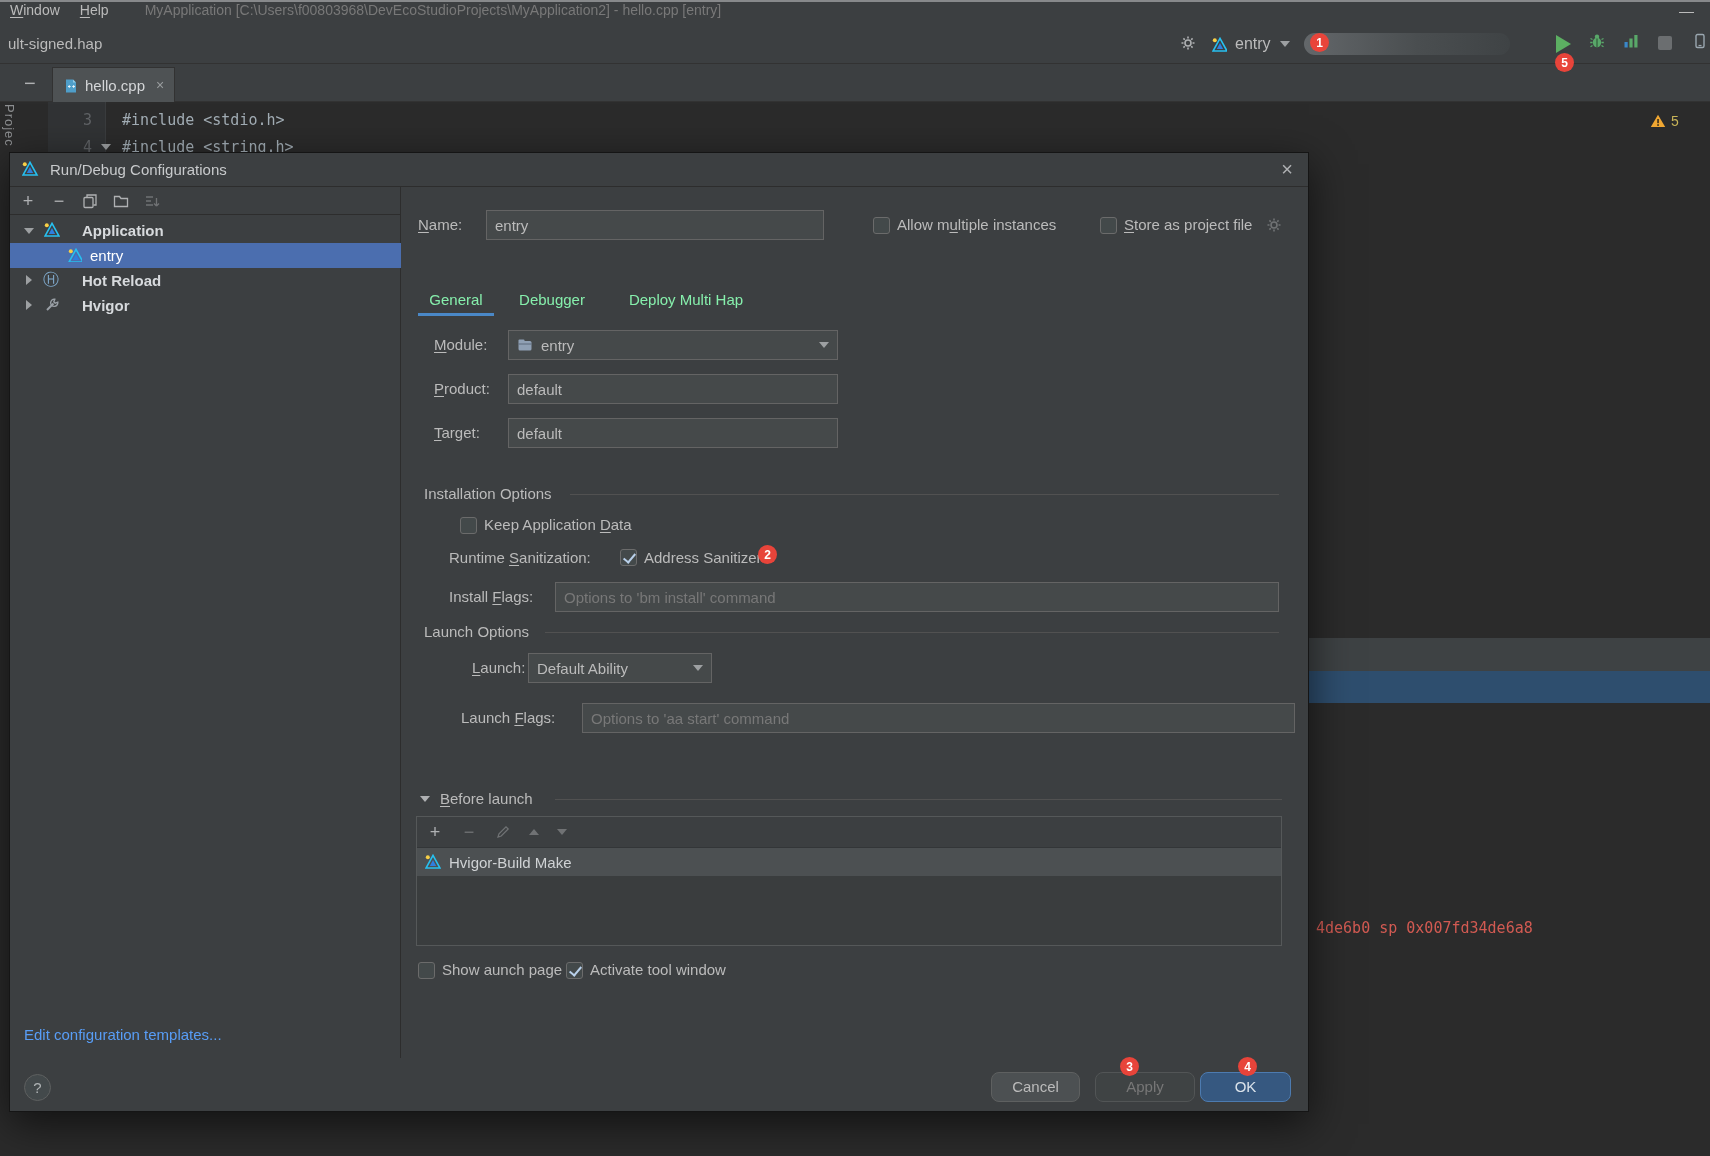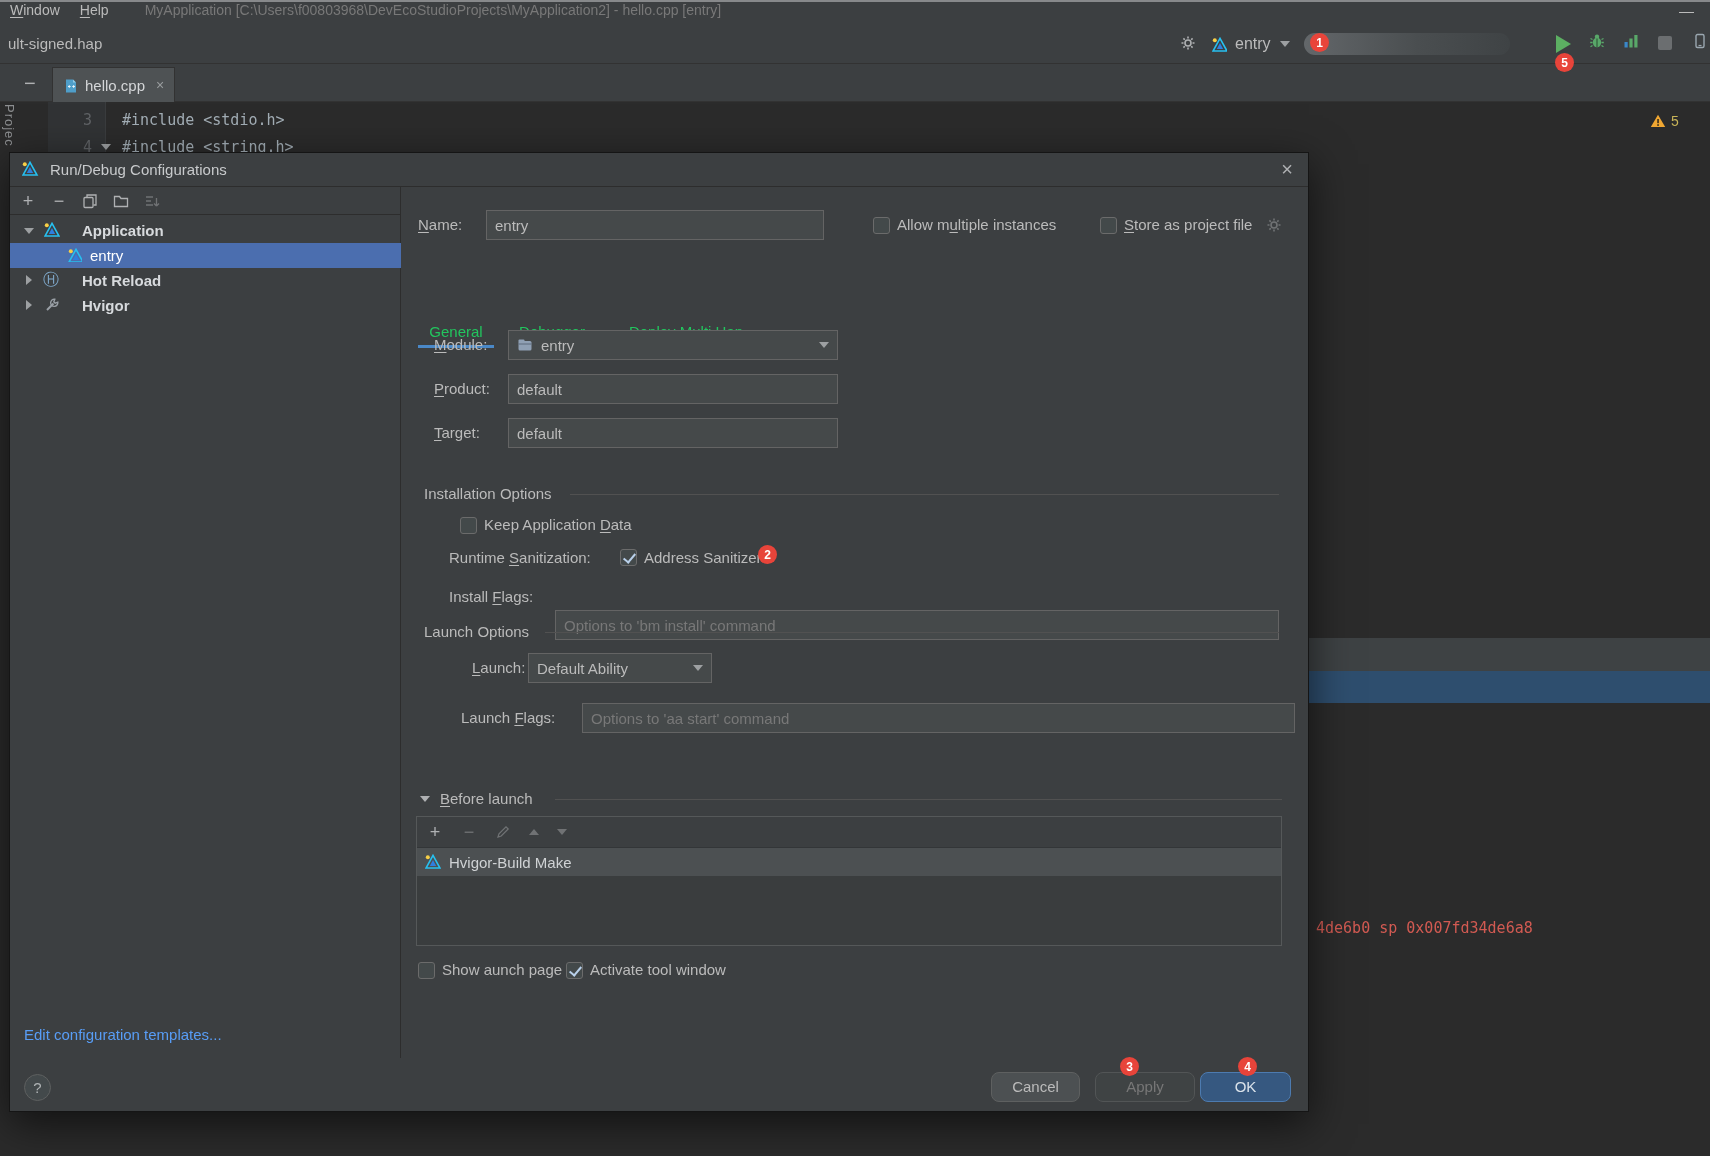--- a/index.html
+++ b/index.html
@@ -94,21 +94,21 @@
   .tfield::placeholder { color:#787878; }
   .combo { position:absolute; height:30px; background:#45494a; border:1px solid #646464;
            display:flex; align-items:center; padding:0 8px; gap:8px; }
   .combo .arrow { margin-left:auto; }
 
   .cb { position:absolute; width:17px; height:17px; background:#43494a; border:1px solid #6b6b6b;
         border-radius:3px; }
   .cb.checked::after { content:""; position:absolute; left:5px; top:1px; width:5px; height:10px;
         border:solid #b9d0ea; border-width:0 2px 2px 0; transform:rotate(40deg); }
 
-  .dtab { position:absolute; top:130px; height:33px; line-height:33px; text-align:center; color:#22c55e;margin-top:32px; }
+  .dtab { position:absolute; top:130px; height:33px; line-height:33px; text-align:center; color:#86efac; }
   .dtab.selected { border-bottom:3px solid #4A88C7; }
 
   .secline { position:absolute; height:0; border-top:1px solid #515151; }
 
   .bl-box { position:absolute; left:406px; top:663px; width:866px; height:130px;
             border:1px solid #555859; background:#3a3d3e; }
   .bl-toolbar { height:31px; background:#3c3f41; border-bottom:1px solid #333638; display:flex;
                 align-items:center; gap:18px; padding-left:10px; }
   .bl-task { position:absolute; left:0; top:31px; width:100%; height:28px; background:#4c5052;
              display:flex; align-items:center; gap:8px; padding-left:8px; color:#cfd2d4; }
@@ -348,21 +348,21 @@
     <input class="tfield" style="left: 498px; top: 265px; width: 330px;" value="default">
 
     <span class="flabel" style="left:414px;top:326px">Installation Options</span>
     <div class="secline" style="left:560px;top:341px;width:709px"></div>
     <span class="cb" style="left:450px;top:364px"></span>
     <span class="flabel" style="left:474px;top:357px">Keep Application <u>D</u>ata</span>
     <span class="flabel" style="left:439px;top:390px">Runtime <u>S</u>anitization:</span>
     <span class="cb checked" style="left:610px;top:396px"></span>
     <span class="flabel" style="left:634px;top:390px">Address Sanitizer</span>
     <span class="flabel" style="left:439px;top:429px">Install <u>F</u>lags:</span>
-    <input class="tfield" style="left: 545px; top: 429px; width: 724px; margin-top: 28px;" placeholder="Options to 'bm install' command">
+    <input class="tfield" style="left: 545px; top: 429px; width: 724px;" placeholder="Options to 'bm install' command">
 
     <span class="flabel" style="left:414px;top:464px">Launch Options</span>
     <div class="secline" style="left:535px;top:479px;width:734px"></div>
     <span class="flabel" style="left:462px;top:500px"><u>L</u>aunch:</span>
     <div class="combo" style="left:518px;top:500px;width:184px">
       <span>Default Ability</span>
       <span class="arrow arrow-down"></span>
     </div>
     <span class="flabel" style="left:451px;top:550px">Launch <u>F</u>lags:</span>
     <input class="tfield" style="left: 572px; top: 550px; width: 713px;" placeholder="Options to 'aa start' command">

